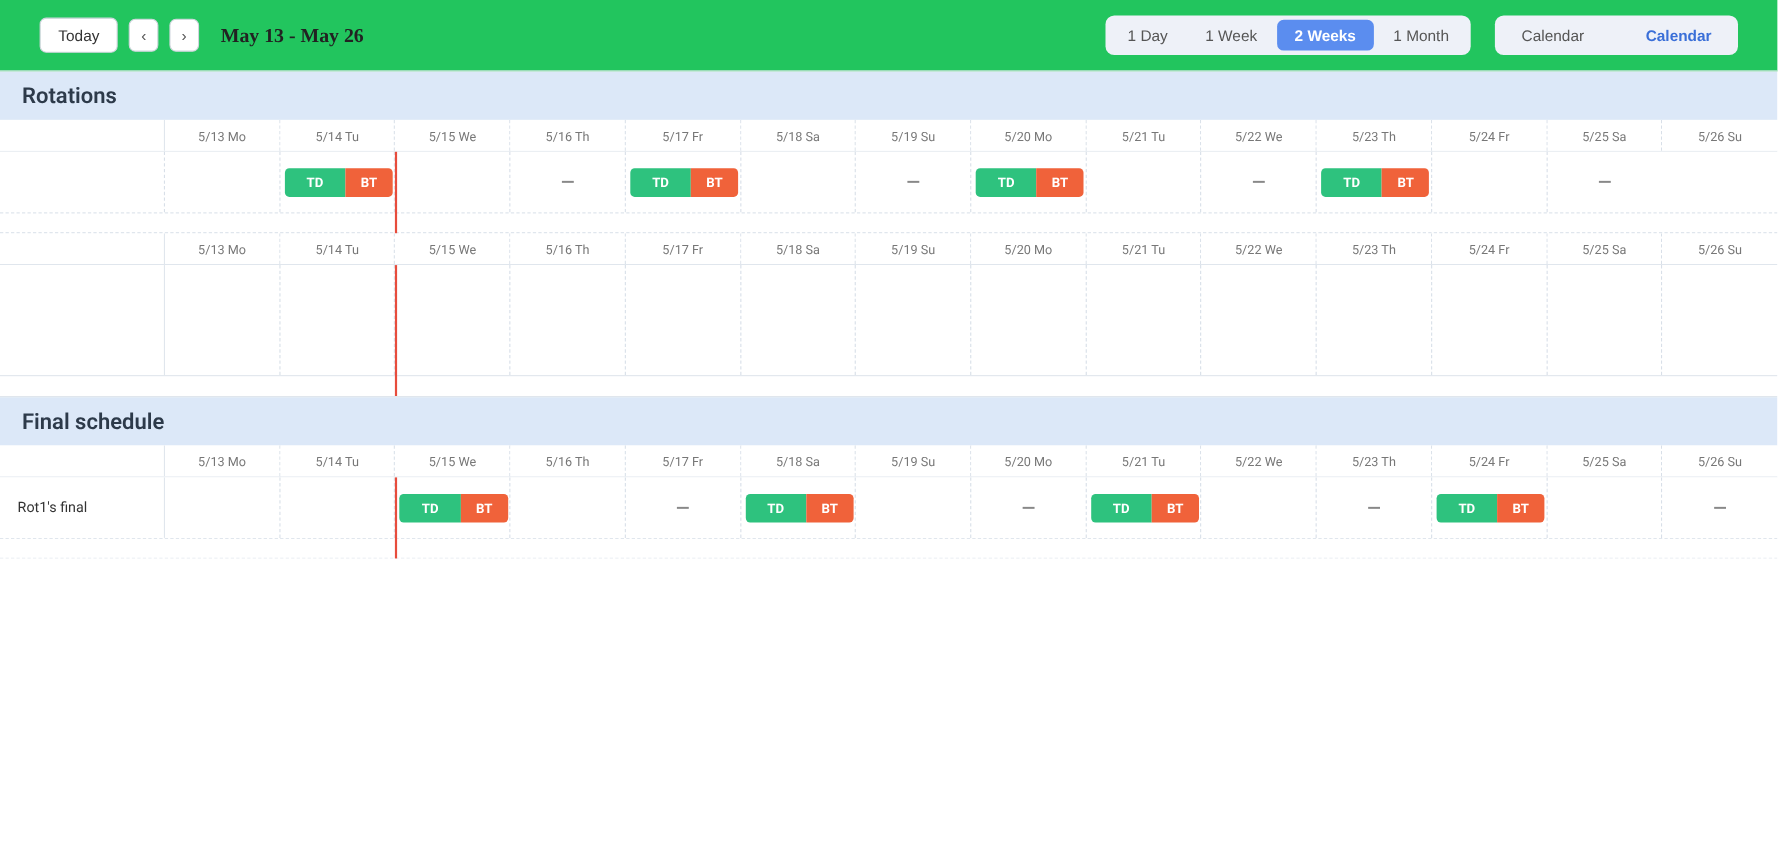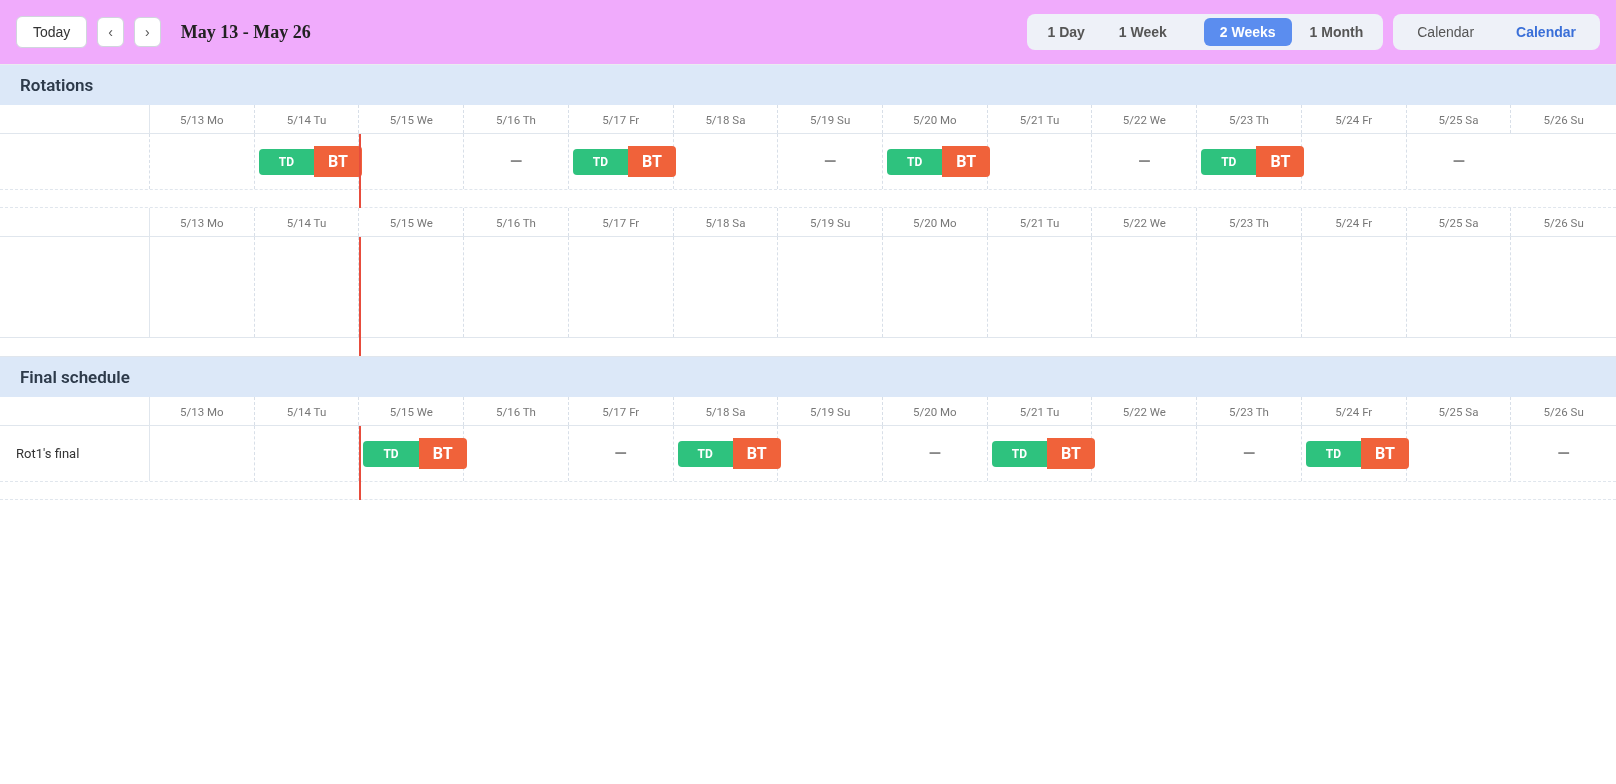--- a/index.html
+++ b/index.html
@@ -7,24 +7,24 @@
       font-family: -apple-system, BlinkMacSystemFont, 'Segoe UI', Roboto, sans-serif;
       background: #fff;
       color: #333;
       font-size: 13px;
     }
 
     
     .toolbar {
       display: flex;
       align-items: center;
-      padding: 14px 16px;
+      padding: 14px 36px;
       gap: 10px;
       border-bottom: 1px solid #e8ecf0;
-      background: #f0abfc;
+      background: #22c55e;
     }
     .btn-today {
       background: #fff;
       border: 1px solid #d0d5dd;
       border-radius: 6px;
       padding: 7px 16px;
       font-size: 14px;
       font-weight: 500;
       color: #333;
       cursor: pointer;
@@ -55,34 +55,34 @@
       gap: 2px;
     }
     .view-btn {
       background: transparent;
       border: none;
       border-radius: 6px;
       padding: 6px 16px;
       font-size: 14px;
       color: #555;
       cursor: pointer;
-      font-weight: 700;
+      font-weight: 400;
     }
     .view-btn.active {
       background: #5b8def;
       color: #fff;
       font-weight: 600;
-      margin-left: 19px;
     }
     .mode-group {
       display: flex;
       background: #eef1f8;
       border-radius: 8px;
       padding: 4px;
-      gap: 2px;
+      gap: 16px;
+      margin-left: 12px;
     }
     .mode-btn {
       background: transparent;
       border: none;
       border-radius: 6px;
       padding: 6px 20px;
       font-size: 14px;
       color: #555;
       cursor: pointer;
       font-weight: 400;
@@ -94,21 +94,21 @@
 
     
     .calendar-area {
       overflow-x: auto;
     }
 
     
     .section-header {
       background: #dce8f8;
       padding: 10px 20px;
-      font-size: 17px;
+      font-size: 20px;
       font-weight: 600;
       color: #2d3a4a;
     }
     .date-header-row {
       display: grid;
       grid-template-columns: 150px repeat(14, 1fr);
       border-bottom: 1px solid #e0e6ed;
     }
     .date-cell-header {
       padding: 8px 4px 6px;
@@ -157,21 +157,21 @@
       color: #fff;
       font-size: 12px;
       font-weight: 700;
       padding: 6px 20px;
       border-radius: 4px 0 0 4px;
       white-space: nowrap;
     }
     .event-bt {
       background: #f0623a;
       color: #fff;
-      font-size: 16px;
+      font-size: 12px;
       font-weight: 700;
       padding: 6px 14px;
       border-radius: 0 4px 4px 0;
       white-space: nowrap;
     }
     .event-dash {
       color: #888;
       font-size: 16px;
       font-weight: 700;
       padding: 0 4px;

